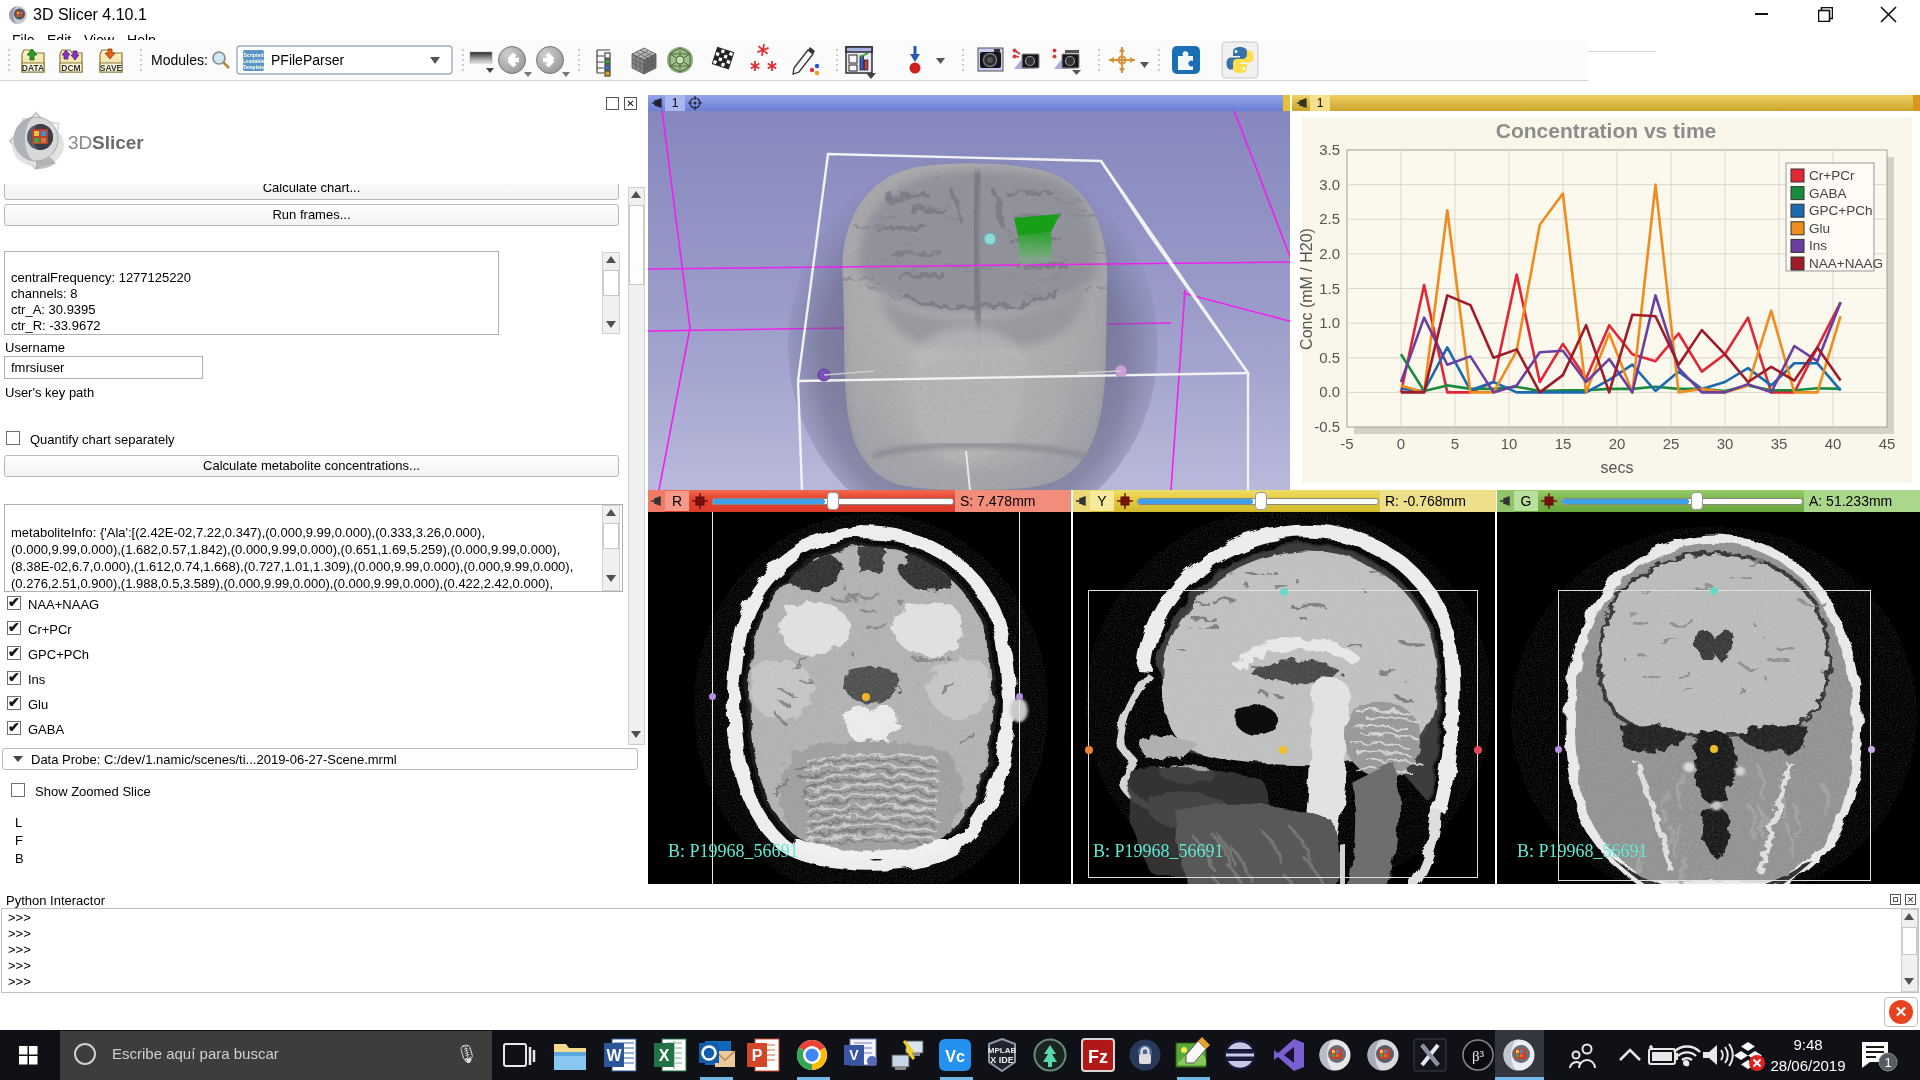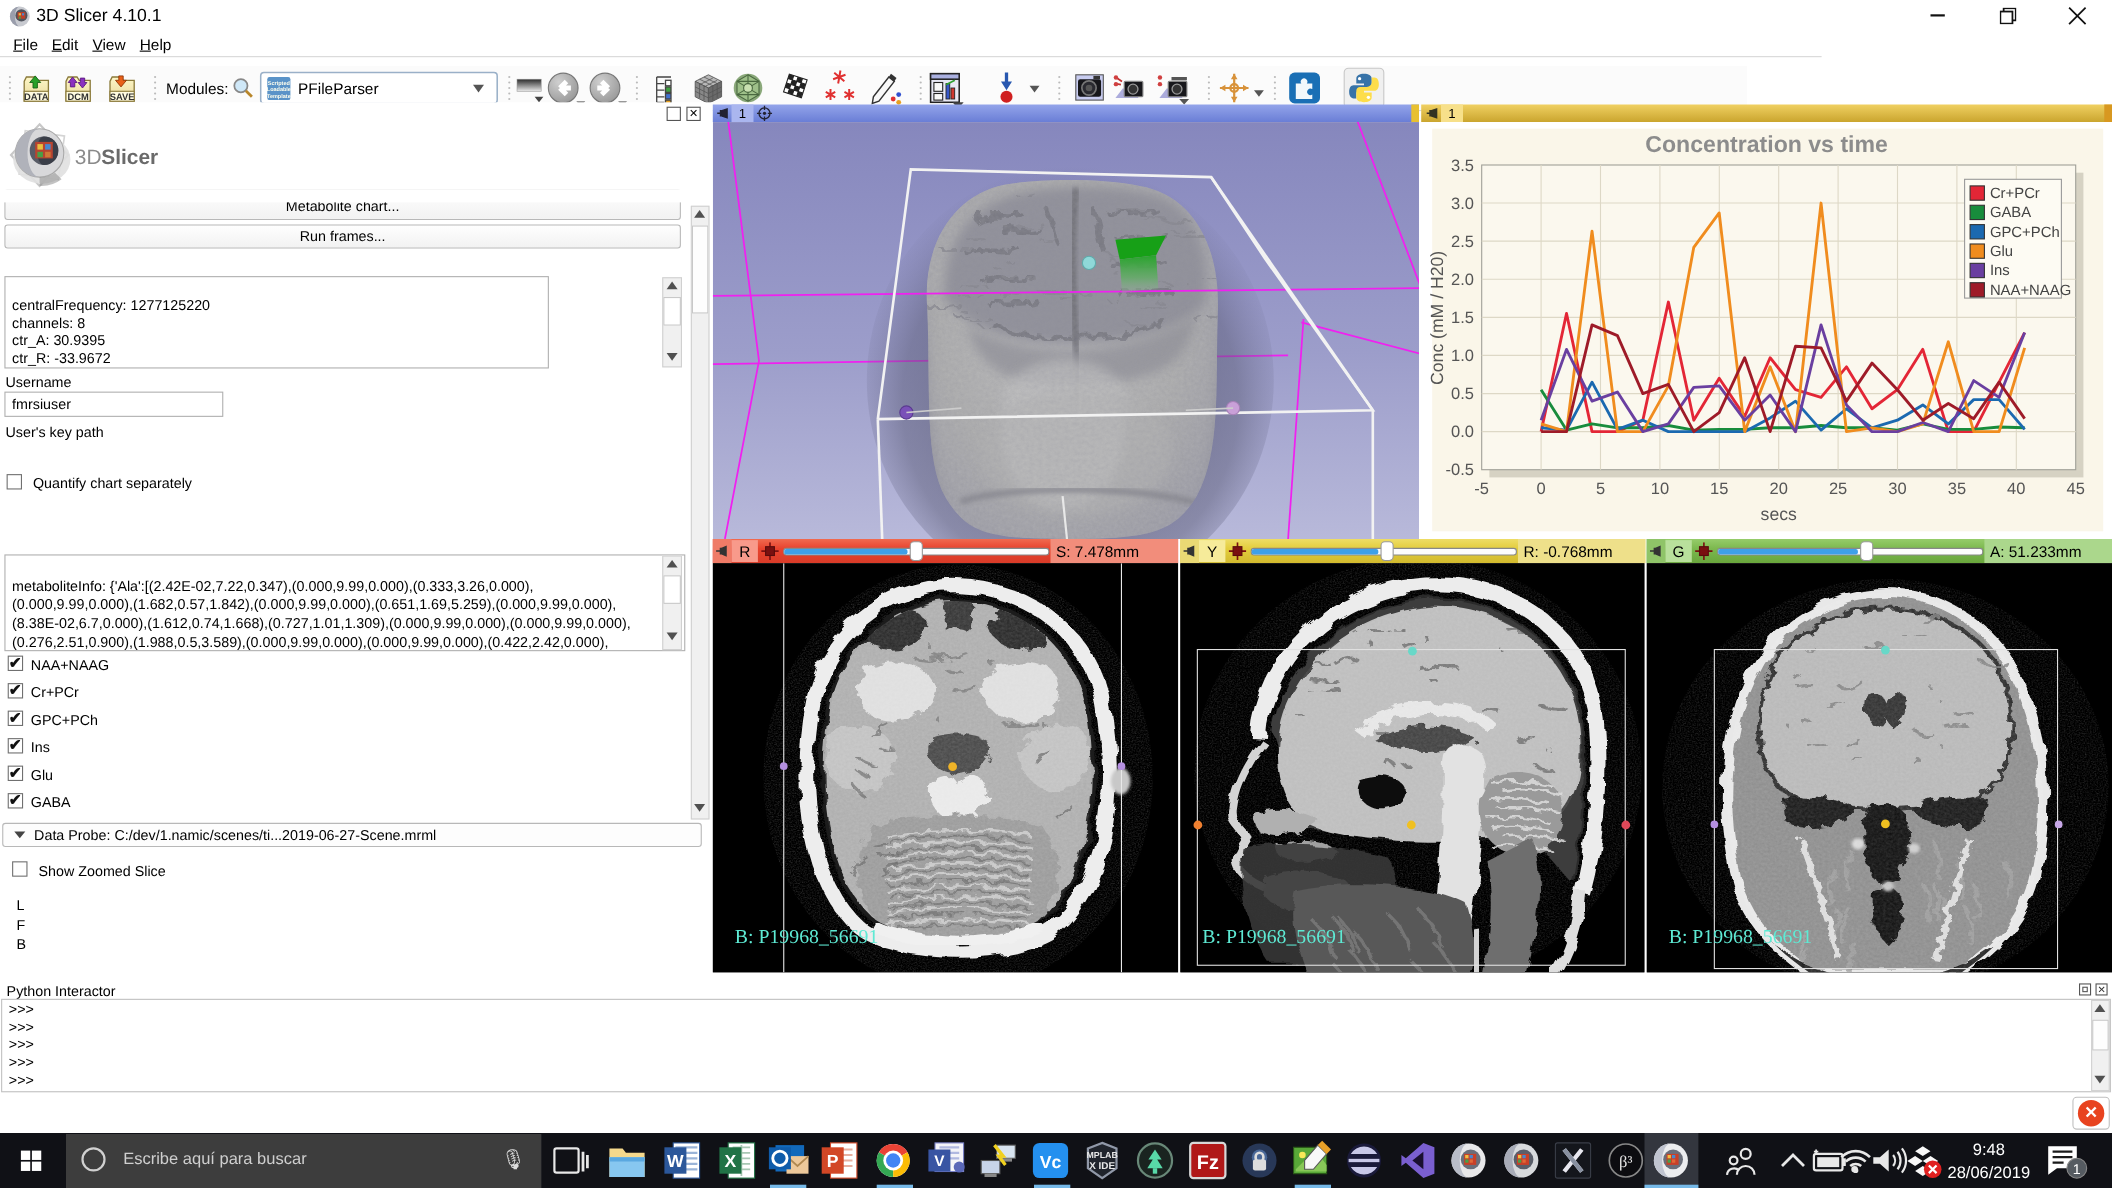--- a/index.html
+++ b/index.html
@@ -4,21 +4,21 @@
 *{margin:0;padding:0;box-sizing:border-box}
 html,body{width:1920px;height:1080px;overflow:hidden;background:#fff;font-family:"Liberation Sans",sans-serif}
 .abs{position:absolute}
 #root{position:absolute;left:0;top:0;width:1920px;height:1080px}
 
 #titlebar{left:0;top:0;width:1920px;height:29px;background:#fff}
 #title-text{left:33px;top:6px;font-size:16px;color:#000}
 #menubar{left:0;top:29px;width:1656px;height:23px;background:#fff;border-bottom:1px solid #d7d7d7}
 .menu{position:absolute;top:3px;font-size:14px;color:#000}
 .menu u{text-decoration:underline}
-#toolbar{left:0;top:60px;width:1588px;height:41px;background:#fbfbfb;border-bottom:1px solid #d7d7d7}
+#toolbar{left:0;top:40px;width:1588px;height:41px;background:#fbfbfb;border-bottom:1px solid #d7d7d7}
 
 #leftpanel{left:0;top:93px;width:648px;height:791px;background:#fff;overflow:hidden}
 .btn{position:absolute;left:4px;width:615px;height:22px;background:linear-gradient(#fefefe,#f2f2f2);border:1px solid #b8b8b8;border-radius:3px;font-size:13px;color:#000;text-align:center;line-height:20px}
 .qlabel{position:absolute;font-size:13px;color:#000}
 .tarea{position:absolute;left:4px;background:#fff;border:1px solid #b0b0b0;font-size:13px;color:#000}
 .tinput{position:absolute;left:4px;height:23px;background:#fff;border:1px solid #b0b0b0;font-size:13px;color:#000;padding:3px 6px}
 .cb{position:absolute;width:14px;height:14px;background:#fff;border:1px solid #707070}
 .cb.ck:before{content:"\2714";position:absolute;left:0px;top:-3px;font-size:14px;color:#111;font-weight:bold}
 .sbar{position:absolute;background:#f0f0f0;border:1px solid #d0d0d0}
 .sarr{position:absolute;width:0;height:0;border-left:5px solid transparent;border-right:5px solid transparent}
@@ -294,35 +294,36 @@
   <rect x="28" y="20" width="5" height="5" fill="#e8c040"></rect>
           <rect x="35" y="20" width="5" height="5" fill="#4888d0"></rect>
   <rect x="28" y="27" width="5" height="5" fill="#48a048"></rect>
           <rect x="35" y="27" width="5" height="5" fill="#d07838"></rect>
   <path d="M30,50 a22,22 0 0 0 14,-4 l6,6 a30,30 0 0 1 -20,6 Z" fill="#888" opacity="0.5"></path>
   <text x="62" y="38" font-size="19" fill="#8a8a8a" font-family="Liberation Sans">3D</text>
           <text x="86" y="38" font-size="19" font-weight="bold" fill="#6a6a6a" font-family="Liberation Sans">Slicer</text>
   </g>
       </svg>
 
-  <div class="btn" style="top:79px;height:28px;line-height:30px">Metabolite chart...</div>
+  <div class="btn" style="top:79px;height:28px;line-height:30px">Calculate chart...</div>
   <div class="abs" style="left:0;top:79px;width:624px;height:12px;background:#fff"></div>
   <div class="btn" style="top:111px">Run frames...</div>
   <div class="tarea" style="top:158px;width:495px;height:84px;padding:2px 6px;line-height:16px">
     <br>centralFrequency: 1277125220<br>channels: 8<br>ctr_A: 30.9395<br>ctr_R: -33.9672
   </div>
   <div class="sbar" style="left:602px;top:159px;width:18px;height:82px"></div>
   <div class="sarr up" style="left:606px;top:163px"></div>
   <div class="sarr dn" style="left:606px;top:228px"></div>
   <div class="abs" style="left:603px;top:177px;width:16px;height:26px;background:#fff;border:1px solid #c8c8c8"></div>
   <div class="qlabel" style="left:5px;top:247px">Username</div>
   <div class="tinput" style="top:263px;width:199px">fmrsiuser</div>
   <div class="qlabel" style="left:5px;top:292px">User's key path</div>
   <div class="cb" style="left:6px;top:338px"></div>
   <div class="qlabel" style="left:30px;top:339px">Quantify chart separately</div>
+  <div class="btn" style="top:362px">Calculate metabolite concentrations...</div>
   <div class="tarea" style="top:411px;width:619px;height:88px;padding:2px 6px;line-height:17px;overflow:hidden">
     <br>metaboliteInfo: {'Ala':[(2.42E-02,7.22,0.347),(0.000,9.99,0.000),(0.333,3.26,0.000),<br>(0.000,9.99,0.000),(1.682,0.57,1.842),(0.000,9.99,0.000),(0.651,1.69,5.259),(0.000,9.99,0.000),<br>(8.38E-02,6.7,0.000),(1.612,0.74,1.668),(0.727,1.01,1.309),(0.000,9.99,0.000),(0.000,9.99,0.000),<br>(0.276,2.51,0.900),(1.988,0.5,3.589),(0.000,9.99,0.000),(0.000,9.99,0.000),(0.422,2.42,0.000),
   </div>
   <div class="sbar" style="left:602px;top:412px;width:18px;height:86px"></div>
   <div class="sarr up" style="left:606px;top:416px"></div>
   <div class="sarr dn" style="left:606px;top:482px"></div>
   <div class="abs" style="left:603px;top:430px;width:16px;height:26px;background:#fff;border:1px solid #c8c8c8"></div>
   <div class="cb ck" style="left:7px;top:503px"></div>
       <div class="qlabel" style="left:28px;top:504px">NAA+NAAG</div>
   <div class="cb ck" style="left:7px;top:528px"></div>

